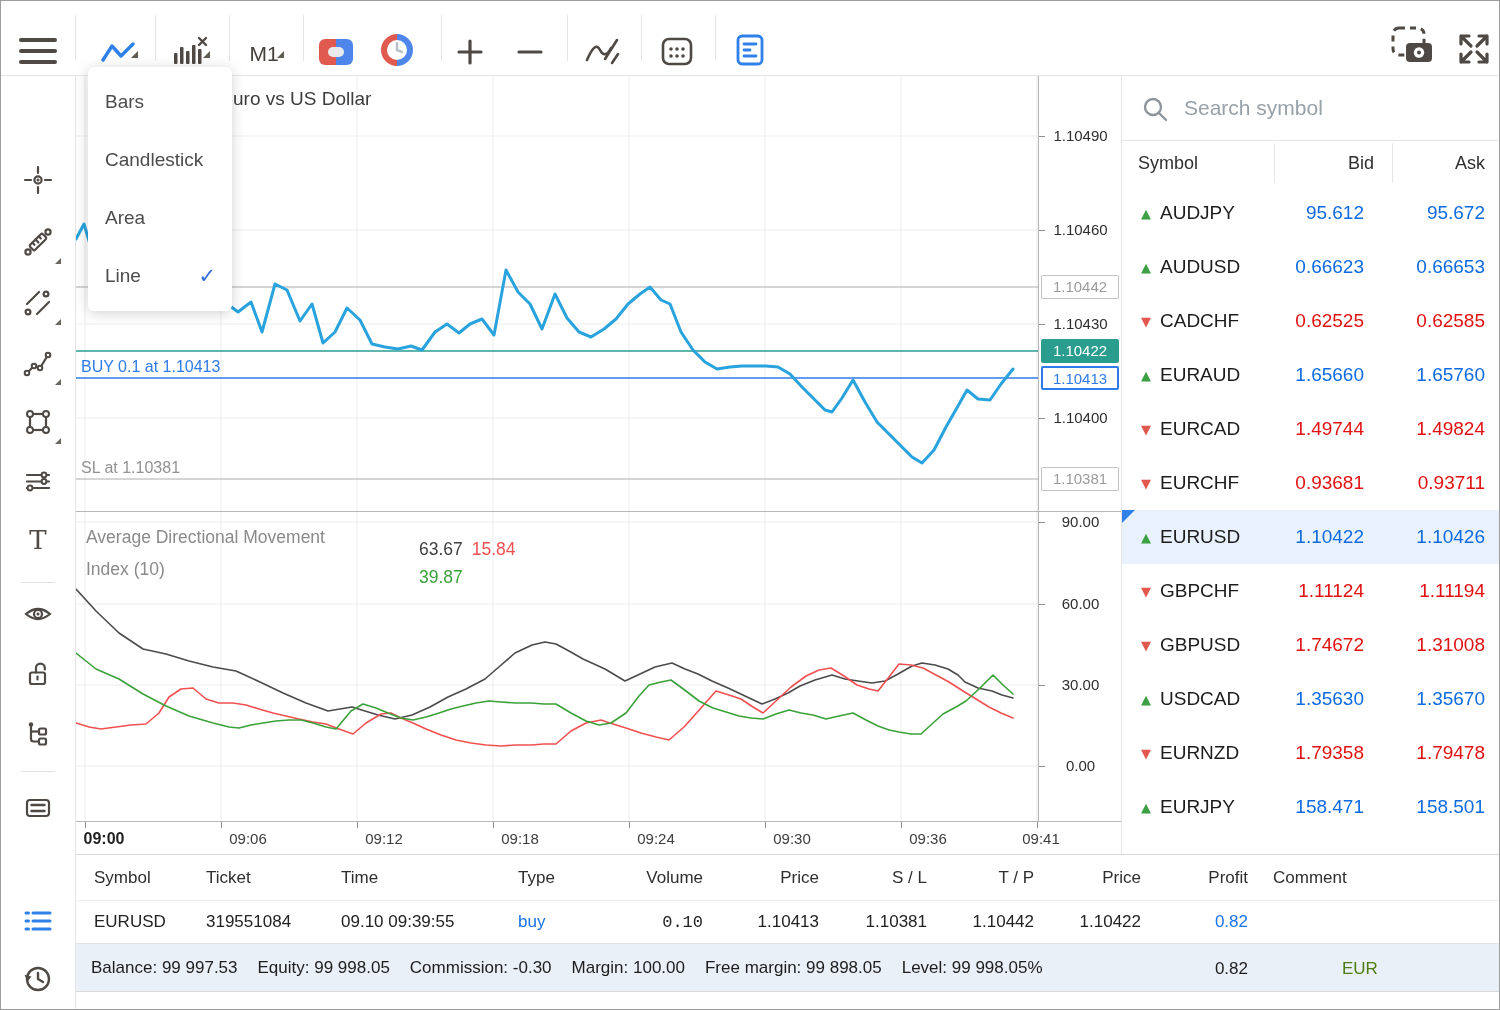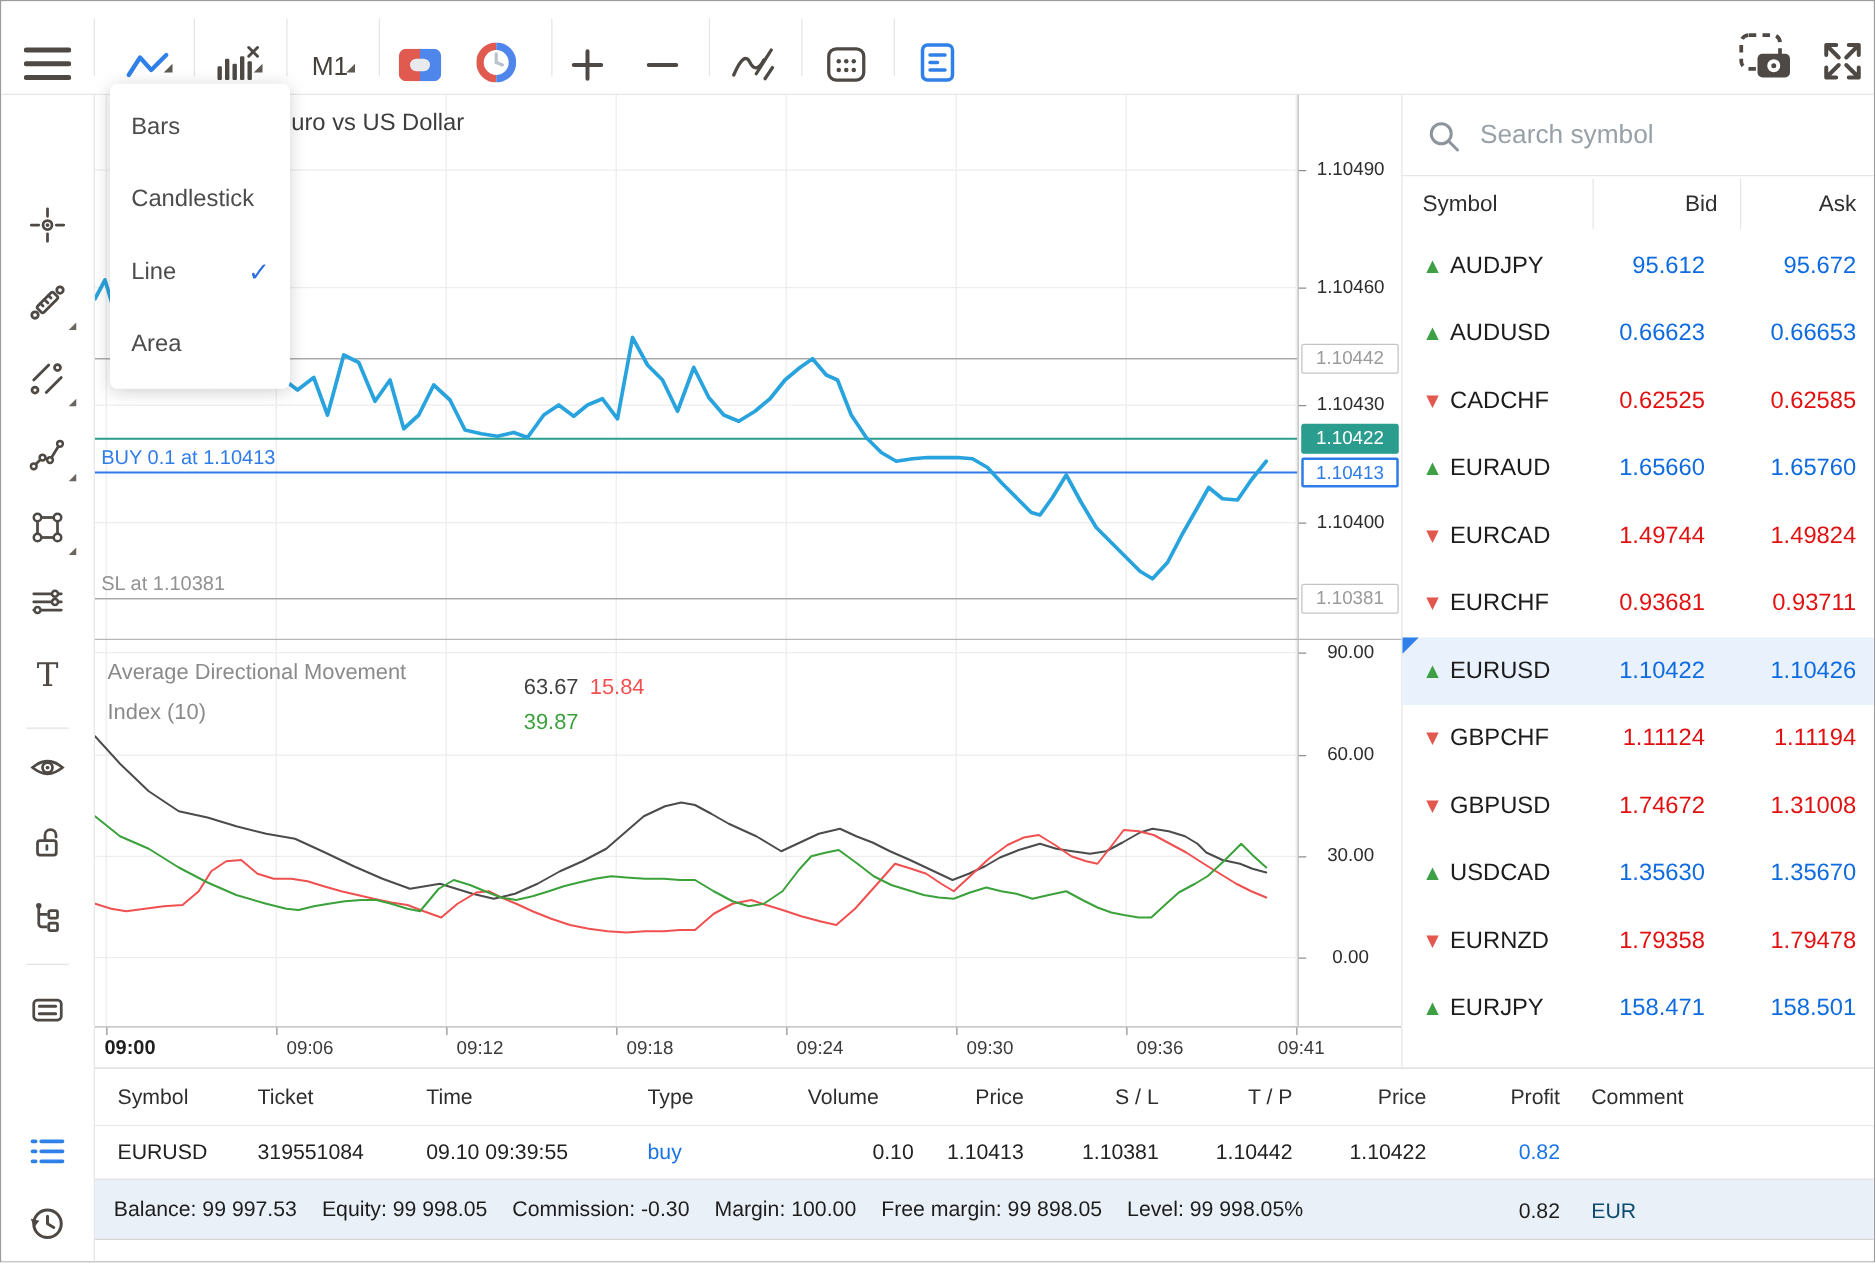--- a/index.html
+++ b/index.html
@@ -74,21 +74,21 @@
 
   
   .bottom{position:absolute;left:75px;top:853px;width:1424px;height:156px;background:#fff;border-top:1px solid #d8d8d8;z-index:5}
   .bt-head{position:absolute;left:0;top:0;width:100%;height:45px}
   .bt-row{position:absolute;left:0;top:45px;width:100%;height:43px;border-top:1px solid #ececec}
   .bt-cell{position:absolute;top:50%;transform:translateY(-50%);font-size:17px;color:#222;white-space:nowrap}
   .bt-cell.blue{color:#1a73e8}
   .bt-head .bt-cell{color:#2e2e2e}
   .status{position:absolute;left:0;top:88px;width:100%;height:49px;background:#eaf0f8;border-top:1px solid #e2e2e2;border-bottom:1px solid #d8d8d8;display:flex;align-items:center;gap:20px;padding-left:15px;font-size:17px;color:#1d1d1d}
   .status-profit{position:absolute;right:252px;top:0;height:49px;line-height:49px;color:#1d1d1d;font-size:17px}
-  .status-cur{position:absolute;left:1197px;top:0;height:49px;line-height:49px;color:#0c4a6e;font-size:17px}
+  .status-cur{position:absolute;left:1266px;top:0;height:49px;line-height:49px;color:#4d7c0f;font-size:17px}
 </style>
 </head>
 <body>
 
 <div class="screen">
 
   <div class="toolbar">
     <div class="tb-btn" style="left:9px">
       <svg width="38" height="30" viewBox="0 0 38 30">
           <g fill="#4e4944">
@@ -424,22 +424,22 @@
       <div class="ta-label" style="left: 409px;">09:18</div>
       <div class="ta-label" style="left: 545px;">09:24</div>
       <div class="ta-label" style="left: 681px;">09:30</div>
       <div class="ta-label" style="left: 817px;">09:36</div>
       <div class="ta-label" style="left: 930px;">09:41</div>
     </div>
 
   <div class="menu" id="chart-type-menu">
       <div class="menu-item"><span>Bars</span></div>
       <div class="menu-item"><span>Candlestick</span></div>
+      <div class="menu-item"><span>Area</span></div>
       <div class="menu-item"><span>Line</span><span class="menu-check">✓</span></div>
-      <div class="menu-item"><span>Area</span></div>
     </div>
 
   <div class="watchlist">
     <div class="wl-search">
       <svg width="26" height="26" viewBox="0 0 26 26" style="position:absolute;left:20px;top:20px">
           <circle cx="11" cy="11" r="8" fill="none" stroke="#8d949c" stroke-width="2.4"></circle>
           <path d="M17 17 L24 24" stroke="#8d949c" stroke-width="2.4" stroke-linecap="round"></path>
         </svg>
       <input class="wl-input" type="text" placeholder="Search symbol" style="">
     </div>
@@ -536,21 +536,21 @@
         <span class="bt-cell" style="right: 466px;">T / P</span>
         <span class="bt-cell" style="right: 359px;">Price</span>
         <span class="bt-cell" style="right: 252px;">Profit</span>
         <span class="bt-cell" style="left: 1197px;">Comment</span>
       </div>
     <div class="bt-row" id="trade-row">
         <span class="bt-cell" style="left: 18px;">EURUSD</span>
         <span class="bt-cell" style="left: 130px;">319551084</span>
         <span class="bt-cell" style="left: 265px; text-align: center;">09.10 09:39:55</span>
         <span class="bt-cell blue" style="left: 442px;">buy</span>
-        <span class="bt-cell" style="right: 769px;">0.10</span>
+        <span class="bt-cell" style="right: 797px; font-family: Liberation Mono, monospace;">0.10</span>
         <span class="bt-cell" style="right: 681px;">1.10413</span>
         <span class="bt-cell" style="right: 573px;">1.10381</span>
         <span class="bt-cell" style="right: 466px;">1.10442</span>
         <span class="bt-cell" style="right: 359px;">1.10422</span>
         <span class="bt-cell blue" style="right: 252px;">0.82</span>
         <span class="bt-cell" style="left: 1197px;"></span>
       </div>
     <div class="status" id="status-bar">
       <span>Balance: 99 997.53</span>
         <span>Equity: 99 998.05</span>

